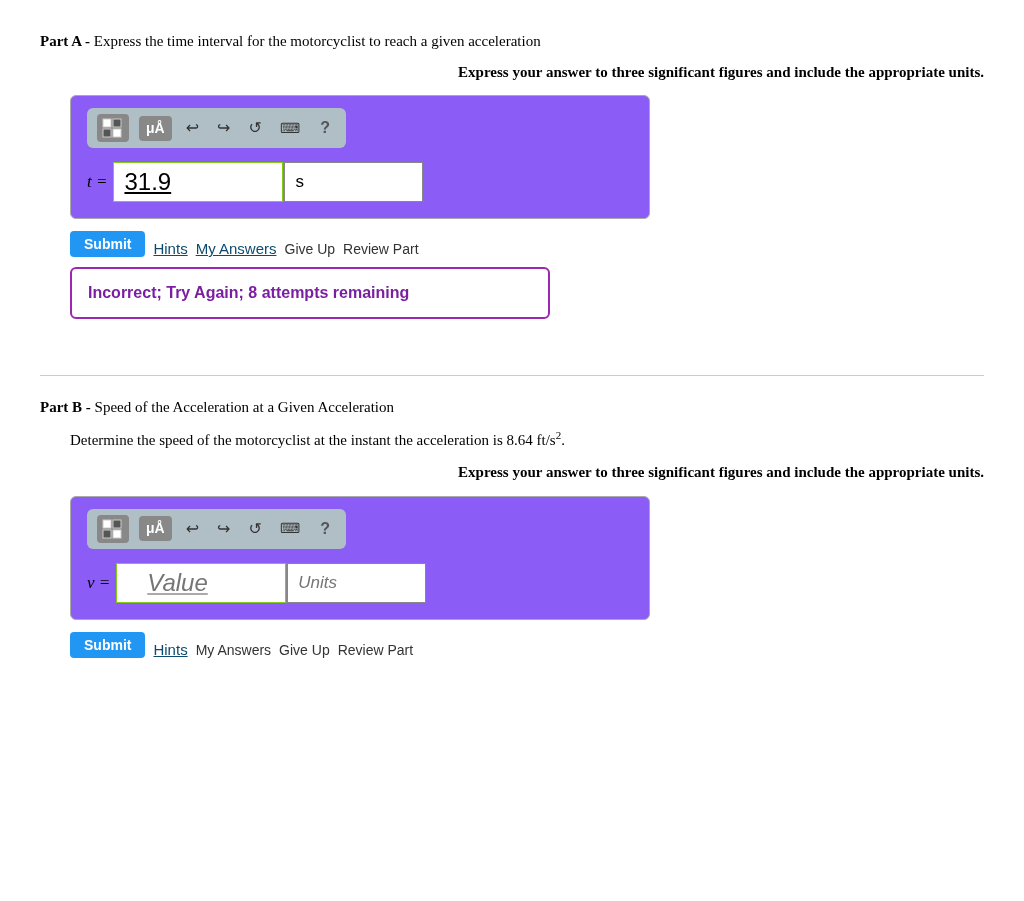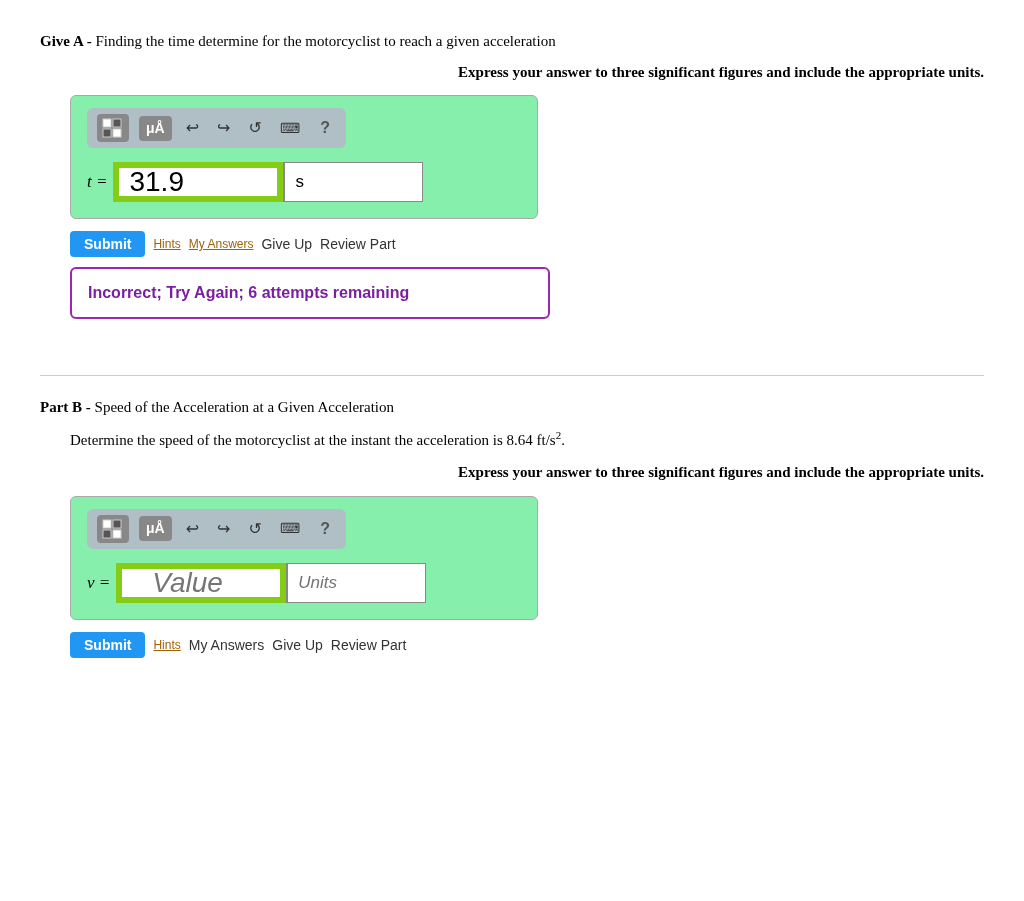--- a/index.html
+++ b/index.html
@@ -43,24 +43,24 @@
       font-weight: bold;
       margin-left: 30px;
       margin-bottom: 12px;
       font-size: 15px;
       text-align: right;
     }
     
     .answer-box {
       border: 1px solid #aaaaaa;
       border-radius: 6px;
-      background: #86efac;
+      background: #8b5cf6;
       padding: 12px 16px 16px 16px;
       margin-left: 30px;
-      width: 468px;
+      width: 580px;
       margin-bottom: 12px;
     }
     
     .toolbar {
       background: #b0bec5;
       border-radius: 6px;
       padding: 6px 10px;
       display: flex;
       align-items: center;
       gap: 10px;
@@ -117,66 +117,67 @@
       margin-top: 4px;
     }
     .var-label {
       font-style: italic;
       font-size: 17px;
       margin-right: 6px;
       color: #000;
       white-space: nowrap;
     }
     .value-input {
-      border: 6px solid #84cc16;
+      border: 1px solid #84cc16;
       background: #ffffff;
-      font-size: 28px;
+      font-size: 24px;
       padding: 4px 10px;
       width: 170px;
       outline: none;
       height: 40px;
+      text-decoration: underline;
     }
     .units-input {
       border: 1px solid #888;
       border-left: 2px solid #888;
       background: #ffffff;
       font-size: 17px;
       padding: 4px 10px;
       width: 140px;
       outline: none;
       height: 40px;
       font-style: italic;
       color: #aaa;
     }
     .units-input.filled {
       color: #000;
       font-style: normal;
     }
     
     .action-row {
       display: flex;
-      align-items: center;
+      align-items: flex-end;
       gap: 8px;
       margin-left: 30px;
       margin-bottom: 10px;
     }
     .submit-btn {
       background: #2196F3;
       color: white;
       border: none;
       border-radius: 4px;
       padding: 5px 14px;
       font-size: 14px;
       font-weight: bold;
       cursor: pointer;
       font-family: Arial, sans-serif;
     }
     .link-btn {
-      color: #a16207;
-      font-size: 12px;
+      color: #0c4a6e;
+      font-size: 15px;
       text-decoration: underline;
       cursor: pointer;
       font-family: Arial, sans-serif;
       background: none;
       border: none;
     }
     .plain-btn {
       color: #333;
       font-size: 14px;
       cursor: pointer;
@@ -208,21 +209,21 @@
       display: block;
     }
   </style>
 </head>
 <body>
 
 <div class="page">
 
   <div class="part-section">
     <div class="part-title">
-      <span class="part-label">Give A</span><span> - </span><span class="part-desc">Finding the time determine for the motorcyclist to reach a given acceleration</span>
+      <span class="part-label">Part A</span><span> - </span><span class="part-desc">Express the time interval for the motorcyclist to reach a given acceleration</span>
     </div>
     <div class="express-instruction">Express your answer to three significant figures and include the appropriate units.</div>
 
     <div class="answer-box">
 
       <div class="toolbar">
         <div class="toolbar-icon-matrix">
           <svg class="matrix-svg" width="22" height="20" viewBox="0 0 22 20">
             <rect x="1" y="1" width="8" height="8" fill="white" stroke="#ccc" stroke-width="1"></rect>
             <rect x="11" y="1" width="8" height="8" fill="#555" stroke="#ccc" stroke-width="1"></rect>
@@ -247,21 +248,21 @@
 
     <div class="action-row">
       <button class="submit-btn">Submit</button>
       <button class="link-btn">Hints</button>
       <button class="link-btn">My Answers</button>
       <button class="plain-btn">Give Up</button>
       <button class="plain-btn">Review Part</button>
     </div>
 
     <div class="error-box">
-      <span class="error-text">Incorrect; Try Again; 6 attempts remaining</span>
+      <span class="error-text">Incorrect; Try Again; 8 attempts remaining</span>
     </div>
   </div>
 
   <div class="part-section">
     <div class="part-title">
       <span class="part-label">Part B</span><span> - </span><span class="part-desc">Speed of the Acceleration at a Given Acceleration</span>
     </div>
     <div class="problem-text">
       <span>Determine the speed of the motorcyclist at the instant the acceleration is 8.64 ft/s</span><sup>2</sup><span>.</span>
     </div>

